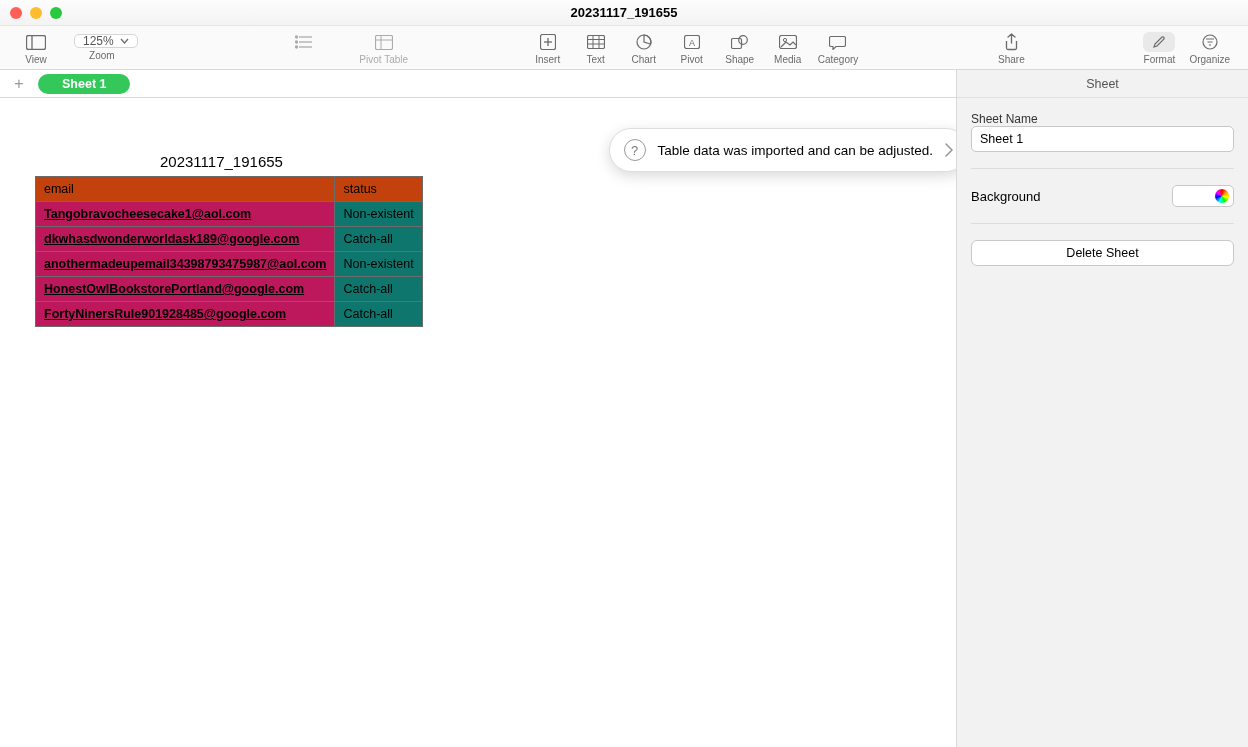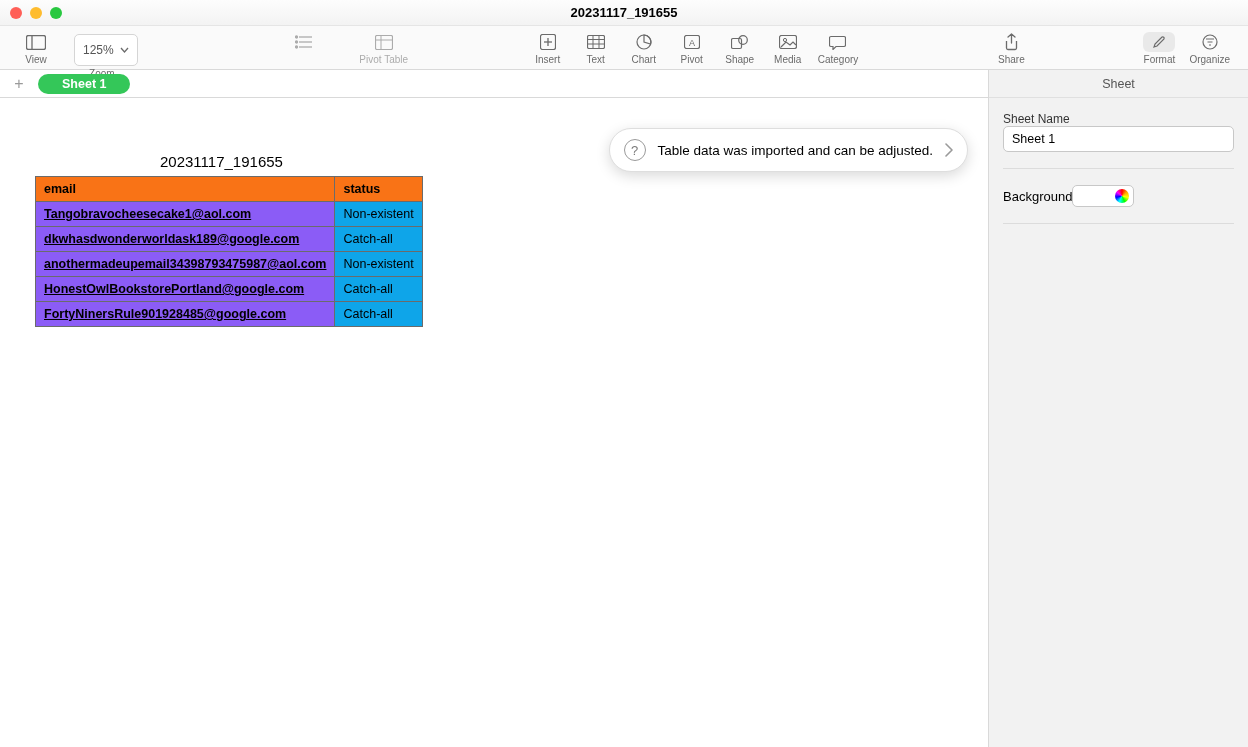--- a/index.html
+++ b/index.html
@@ -10,45 +10,45 @@
   .dot { width:12px; height:12px; border-radius:50%; }
   .dot.red{background:#ff5f57;} .dot.yellow{background:#febc2e;} .dot.green{background:#28c840;}
   .doc-title{ position:absolute; left:50%; transform:translateX(-50%); font-weight:600; font-size:13px;}
   
   .toolbar{height:44px; border-bottom:1px solid #d9d9d9; display:flex; align-items:flex-start; padding:4px 12px 0; gap:0; background:#fafafa;}
   .tool-btn{display:flex; flex-direction:column; align-items:center; justify-content:flex-start; min-width:48px; padding:2px 6px 0; font-size:11px; color:#555; cursor:default;}
   .tool-btn .ico{height:20px; display:flex; align-items:center; justify-content:center; color:#6b6b6b;}
   .tool-btn .lbl{margin-top:2px; font-size:10px; color:#6a6a6a;}
   .tool-btn.wide{min-width:80px;}
   .spacer{flex:1;}
-  .zoom-select{ display:flex; align-items:center; border:1px solid #d5d5d5; border-radius:5px; padding:2px 8px; height:32px; font-size:12px; margin-top:2px; margin-left:8px; background:#fff;}
+  .zoom-select{ display:flex; align-items:center; border:1px solid #d5d5d5; border-radius:5px; padding:2px 8px; height:14px; font-size:12px; margin-top:2px; margin-left:8px; background:#fff;}
   .pill-btn{ background:#e9e9e9; border-radius:6px; padding:2px 8px;}
   
   .sheetbar{height:28px; border-bottom:1px solid #d9d9d9; display:flex; align-items:center; padding-left:8px; gap:8px; background:#fff;}
   .add-sheet{width:22px;height:22px;display:flex;align-items:center;justify-content:center;color:#9a9a9a;font-size:16px;border-radius:4px;}
   .sheet-tab{background:#34c759; color:#fff; border-radius:10px; padding:3px 24px; font-size:12.5px; font-weight:600;}
   
   .main{position:absolute; top:98px; bottom:0; left:0; right:260px; background:#fff; overflow:hidden;}
-  .inspector{position:absolute; top:70px; bottom:0; right:0; width:260px; background:#f2f2f2; border-left:1px solid #d9d9d9; font-size:13px;}
+  .inspector{position:absolute; top:70px; bottom:0; right:0; width:292px; background:#f2f2f2; border-left:1px solid #d9d9d9; font-size:13px;}
   .inspector-header{height:28px; display:flex; align-items:center; justify-content:center; border-bottom:1px solid #e0e0e0; color:#555; font-size:12.5px; font-weight:500;}
   .inspector-body{padding:14px 14px;}
   .field-label{font-size:12px; color:#333; }
   .text-input{width:100%; height:26px; border:1px solid #c8c8c8; border-radius:5px; padding:3px 8px; font-size:12.5px; background:#fff;}
   .divider{height:1px;background:#dcdcdc; margin:16px 0;}
-  .row-between{display:flex; align-items:center; }
+  .row-between{display:flex; align-items:center; justify-content:space-between;}
   .color-swatch{width:62px;height:22px;border:1px solid #c8c8c8;border-radius:5px;background:#fff;display:flex;align-items:center;justify-content:flex-end;padding-right:4px;}
   .color-wheel{width:14px;height:14px;border-radius:50%; background:conic-gradient(red,orange,yellow,lime,cyan,blue,magenta,red);}
   .wide-btn{width:100%; height:26px; background:#fff; border:1px solid #c8c8c8; border-radius:6px; font-size:12.5px; margin-top:10px; display:flex; align-items:center; justify-content:center; cursor:default;}
   
   .table-title{position:absolute; left:160px; top:55px; font-size:15px;}
   .data-table{position:absolute; left:35px; top:78px; border-collapse:collapse; font-size:12.5px;}
   .data-table th, .data-table td{border:1px solid #6b6b6b; padding:4px 8px; height:25px; text-align:left; white-space:nowrap;}
-  .data-table th{background:#f97316; font-weight:700;}
-  .data-table td.email{background:#8b5cf6; font-weight:700; text-decoration:underline;}
-  .data-table td.status{background:#0ea5e9; min-width:74px;}
+  .data-table th{background:#c2410c; font-weight:400;}
+  .data-table td.email{background:#be185d; font-weight:700; text-decoration:underline;}
+  .data-table td.status{background:#0f766e; min-width:74px;}
   
   .notif{position:absolute; top:30px; right:20px; background:#fff; border:1px solid #dedede; border-radius:22px; padding:10px 14px; display:flex; align-items:center; gap:12px; box-shadow:0 4px 14px rgba(0,0,0,.15); font-size:13.5px;}
   .notif .qmark{width:22px;height:22px;border:1.5px solid #9a9a9a;border-radius:50%;display:flex;align-items:center;justify-content:center;color:#7a7a7a;font-size:13px;}
   .notif .chev{color:#9a9a9a;font-size:16px;}
   svg{display:block;}
 </style>
 </head>
 <body>
 
 <div class="titlebar">
@@ -280,14 +280,15 @@
     <div class="field-label">Sheet Name</div>
     <input class="text-input" value="Sheet 1" style="">
     <div class="divider"></div>
     <div class="row-between">
       <span>Background</span>
       <div class="color-swatch">
         <div class="color-wheel"></div>
       </div>
     </div>
     <div class="divider"></div>
+    <div class="wide-btn">Delete Sheet</div>
   </div>
 </div>
 
 </body></html>

